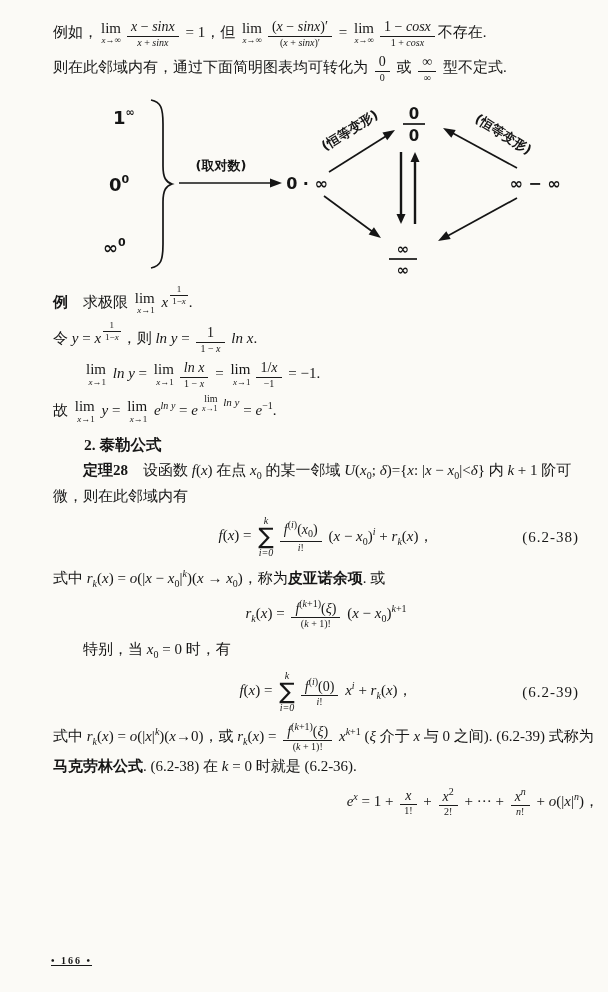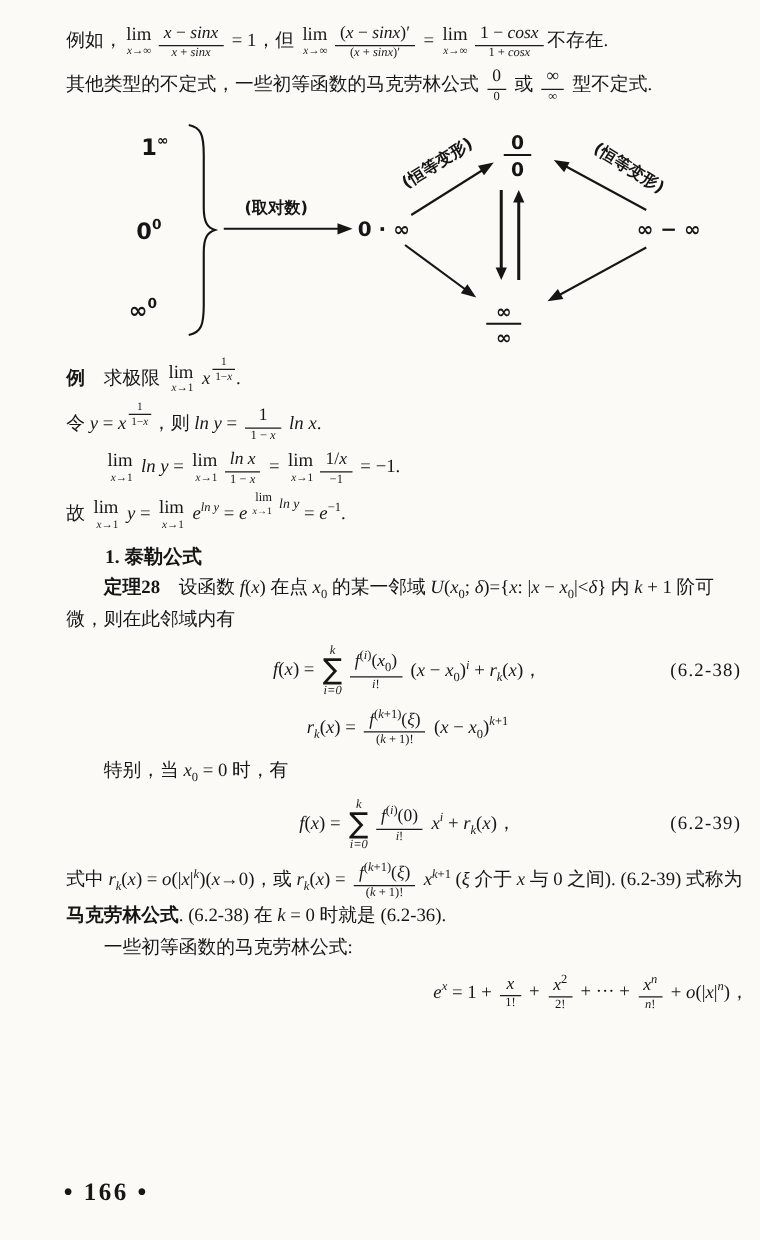--- a/index.html
+++ b/index.html
@@ -29,44 +29,44 @@
   
   .csup{display:inline-block;vertical-align:9px;font-size:11px;margin-left:1px;}
   .csup .frac{margin:0 1px;}
   .csup .frac .fn,.csup .frac .fd{font-size:9px;padding:0 2px;line-height:1.2;}
   .csup .lim .ll{font-size:10px;}
   .csup .lim .ls{font-size:8px;}
   
   .fline{font-size:15px;margin:4px 0;}
   .eq{position:relative;display:flex;justify-content:center;align-items:center;
       font-size:15px;margin:8px 0;}
-  .eqtag{position:absolute;right:6px;top:50%;transform:translateY(-50%);
+  .eqtag{position:absolute;right:20px;top:50%;transform:translateY(-50%);
          font-size:15px;letter-spacing:1px;}
   .heading{font-weight:bold;font-size:15.5px;margin:10px 0 2px;text-indent:2em;}
-  .footer{position:absolute;left:34px;bottom:26px;font-weight:bold;font-size:20px;letter-spacing:2px;}
+  .footer{position:absolute;left:34px;bottom:26px;font-weight:bold;font-size:10px;letter-spacing:2px;text-decoration:underline;}
   
   .diagram{display:block;margin:4px 0 2px 14px;}
   .diagram text{fill:#151515;font-family:"DejaVu Sans","Liberation Sans",sans-serif;}
   .sline{stroke:#151515;stroke-width:1.7;fill:none;}
   .thick{stroke:#151515;stroke-width:2.4;fill:none;}
   .ah{fill:#151515;stroke:none;}
   .svg-big{font-size:18px;font-weight:bold;}
   .svg-exp{font-size:11px;}
   .svg-cn{font-size:13px;font-weight:bold;}
   .svg-math{font-size:16px;font-weight:bold;}
   .svg-fr{font-size:15px;font-weight:bold;}
 </style>
 </head>
 <body>
 
 <div class="content">
 
   <div class="para fline"><span class="mrun">例如，</span><span class="lim"><span class="ll">lim</span><span class="ls"><i class="mv">x</i>→∞</span></span><span class="frac"><span class="fn"><i class="mv">x</i> − <i class="mv">sinx</i></span><span class="fd"><i class="mv">x</i> + <i class="mv">sinx</i></span></span><span class="mrun"> = 1，但 </span><span class="lim"><span class="ll">lim</span><span class="ls"><i class="mv">x</i>→∞</span></span><span class="frac"><span class="fn">(<i class="mv">x</i> − <i class="mv">sinx</i>)′</span><span class="fd">(<i class="mv">x</i> + <i class="mv">sinx</i>)′</span></span><span class="mrun"> = </span><span class="lim"><span class="ll">lim</span><span class="ls"><i class="mv">x</i>→∞</span></span><span class="frac"><span class="fn">1 − <i class="mv">cosx</i></span><span class="fd">1 + <i class="mv">cosx</i></span></span><span class="mrun">不存在.</span></div>
 
-  <div class="para" style="margin-top:4px;"><span class="mrun">其他类型的不定式，一些初等函数的马克劳林公式 </span><span class="frac"><span class="fn">0</span><span class="fd">0</span></span><span class="mrun"> 或 </span><span class="frac"><span class="fn">∞</span><span class="fd">∞</span></span><span class="mrun"> 型不定式.</span></div>
+  <div class="para" style="margin-top:4px;"><span class="mrun">则在此邻域内有，通过下面简明图表均可转化为 </span><span class="frac"><span class="fn">0</span><span class="fd">0</span></span><span class="mrun"> 或 </span><span class="frac"><span class="fn">∞</span><span class="fd">∞</span></span><span class="mrun"> 型不定式.</span></div>
 
   <svg class="diagram" width="520" height="190" viewBox="0 0 520 190">
 
     <g>
       <text x="46" y="36" class="svg-big"><tspan>1</tspan><tspan dy="-8" class="svg-exp">∞</tspan></text>
       <text x="42" y="103" class="svg-big"><tspan>0</tspan><tspan dy="-8" class="svg-exp">0</tspan></text>
       <text x="36" y="166" class="svg-big"><tspan>∞</tspan><tspan dy="-8" class="svg-exp">0</tspan></text>
     </g>
 
     <path class="sline" d="M 84 12 C 94 14, 96 20, 96 36 L 96 78 C 96 90, 99 94, 105 96 C 99 98, 96 102, 96 114 L 96 156 C 96 172, 94 178, 84 180"></path>
@@ -122,44 +122,44 @@
   </svg>
 
   <div class="para fline" style="margin-top:6px;"><span class="mb">例</span><span class="mrun">　求极限 </span><span class="lim"><span class="ll">lim</span><span class="ls"><i class="mv">x</i>→1</span></span><span class="mrun"> <i class="mv">x</i></span><span class="csup"><span class="frac"><span class="fn">1</span><span class="fd">1−<i class="mv">x</i></span></span></span><span class="mrun">.</span></div>
 
   <div class="para fline" style="margin-top:2px;"><span class="mrun">令 <i class="mv">y</i> = <i class="mv">x</i></span><span class="csup"><span class="frac"><span class="fn">1</span><span class="fd">1−<i class="mv">x</i></span></span></span><span class="mrun">，则 <i class="mv">ln</i> <i class="mv">y</i> = </span><span class="frac"><span class="fn">1</span><span class="fd">1 − <i class="mv">x</i></span></span><span class="mrun"> <i class="mv">ln</i> <i class="mv">x</i>.</span></div>
 
   <div class="para fline" style="margin:2px 0 0 30px;"><span class="lim"><span class="ll">lim</span><span class="ls"><i class="mv">x</i>→1</span></span><span class="mrun"> <i class="mv">ln</i> <i class="mv">y</i> = </span><span class="lim"><span class="ll">lim</span><span class="ls"><i class="mv">x</i>→1</span></span><span class="frac"><span class="fn"><i class="mv">ln</i> <i class="mv">x</i></span><span class="fd">1 − <i class="mv">x</i></span></span><span class="mrun"> = </span><span class="lim"><span class="ll">lim</span><span class="ls"><i class="mv">x</i>→1</span></span><span class="frac"><span class="fn">1/<i class="mv">x</i></span><span class="fd">−1</span></span><span class="mrun"> = −1.</span></div>
 
   <div class="para fline" style="margin-top:4px;"><span class="mrun">故 </span><span class="lim"><span class="ll">lim</span><span class="ls"><i class="mv">x</i>→1</span></span><span class="mrun"> <i class="mv">y</i> = </span><span class="lim"><span class="ll">lim</span><span class="ls"><i class="mv">x</i>→1</span></span><span class="mrun"> <i class="mv">e</i><sup class="ms"><i class="mv">ln</i> <i class="mv">y</i></sup> = <i class="mv">e</i></span><span class="csup"><span class="lim"><span class="ll">lim</span><span class="ls"><i class="mv">x</i>→1</span></span><span class="mrun"> <i class="mv">ln</i> <i class="mv">y</i></span></span><span class="mrun"> = <i class="mv">e</i><sup class="ms">−1</sup>.</span></div>
 
-  <div class="heading">1. 泰勒公式</div>
+  <div class="heading">2. 泰勒公式</div>
 
   <div class="para indent"><span class="mb">定理28</span><span class="mrun">　设函数 <i class="mv">f</i>(<i class="mv">x</i>) 在点 <i class="mv">x</i><sub class="ms">0</sub> 的某一邻域 <i class="mv">U</i>(<i class="mv">x</i><sub class="ms">0</sub>; <i class="mv">δ</i>)={<i class="mv">x</i>: |<i class="mv">x</i> − <i class="mv">x</i><sub class="ms">0</sub>|&lt;<i class="mv">δ</i>} 内 <i class="mv">k</i> + 1 阶可微，则在此邻域内有</span></div>
 
   <div class="eq">
     <span><span class="mrun"><i class="mv">f</i>(<i class="mv">x</i>) = </span><span class="sum"><span class="st"><i class="mv">k</i></span><span class="ssym">∑</span><span class="sb"><i class="mv">i</i>=0</span></span><span class="frac"><span class="fn"><i class="mv">f</i><sup class="ms">(<i class="mv">i</i>)</sup>(<i class="mv">x</i><sub class="ms">0</sub>)</span><span class="fd"><i class="mv">i</i>!</span></span><span class="mrun"> (<i class="mv">x</i> − <i class="mv">x</i><sub class="ms">0</sub>)<sup class="ms"><i class="mv">i</i></sup> + <i class="mv">r</i><sub class="ms"><i class="mv">k</i></sub>(<i class="mv">x</i>)，</span></span>
     <span class="eqtag">(6.2-38)</span>
   </div>
 
+  <div class="para"><span class="mrun">式中 <i class="mv">r</i><sub class="ms"><i class="mv">k</i></sub>(<i class="mv">x</i>) = <i class="mv">o</i>(|<i class="mv">x</i> − <i class="mv">x</i><sub class="ms">0</sub>|<sup class="ms"><i class="mv">k</i></sup>)(<i class="mv">x</i> → <i class="mv">x</i><sub class="ms">0</sub>)，称为</span><span class="mb">皮亚诺余项</span><span class="mrun">. 或</span></div>
 
   <div class="eq" style="margin:6px 0;">
     <span><span class="mrun"><i class="mv">r</i><sub class="ms"><i class="mv">k</i></sub>(<i class="mv">x</i>) = </span><span class="frac"><span class="fn"><i class="mv">f</i><sup class="ms">(<i class="mv">k</i>+1)</sup>(<i class="mv">ξ</i>)</span><span class="fd">(<i class="mv">k</i> + 1)!</span></span><span class="mrun"> (<i class="mv">x</i> − <i class="mv">x</i><sub class="ms">0</sub>)<sup class="ms"><i class="mv">k</i>+1</sup></span></span>
   </div>
 
 
   <div class="para indent"><span class="mrun">特别，当 <i class="mv">x</i><sub class="ms">0</sub> = 0 时，有</span></div>
 
   <div class="eq">
     <span><span class="mrun"><i class="mv">f</i>(<i class="mv">x</i>) = </span><span class="sum"><span class="st"><i class="mv">k</i></span><span class="ssym">∑</span><span class="sb"><i class="mv">i</i>=0</span></span><span class="frac"><span class="fn"><i class="mv">f</i><sup class="ms">(<i class="mv">i</i>)</sup>(0)</span><span class="fd"><i class="mv">i</i>!</span></span><span class="mrun"> <i class="mv">x</i><sup class="ms"><i class="mv">i</i></sup> + <i class="mv">r</i><sub class="ms"><i class="mv">k</i></sub>(<i class="mv">x</i>)，</span></span>
     <span class="eqtag">(6.2-39)</span>
   </div>
 
   <div class="para"><span class="mrun">式中 <i class="mv">r</i><sub class="ms"><i class="mv">k</i></sub>(<i class="mv">x</i>) = <i class="mv">o</i>(|<i class="mv">x</i>|<sup class="ms"><i class="mv">k</i></sup>)(<i class="mv">x</i>→0)，或 <i class="mv">r</i><sub class="ms"><i class="mv">k</i></sub>(<i class="mv">x</i>) = </span><span class="frac"><span class="fn"><i class="mv">f</i><sup class="ms">(<i class="mv">k</i>+1)</sup>(<i class="mv">ξ</i>)</span><span class="fd">(<i class="mv">k</i> + 1)!</span></span><span class="mrun"> <i class="mv">x</i><sup class="ms"><i class="mv">k</i>+1</sup> (<i class="mv">ξ</i> 介于 <i class="mv">x</i> 与 0 之间). (6.2-39) 式称为</span><span class="mb">马克劳林公式</span><span class="mrun">. (6.2-38) 在 <i class="mv">k</i> = 0 时就是 (6.2-36).</span></div>
 
-  <div class="para indent"><span class="mrun">一些初等函数的马克劳林公式:</span></div>
 
   <div class="eq" style="justify-content:flex-end;padding-left:74px;">
     <span><span class="mrun"><i class="mv">e</i><sup class="ms"><i class="mv">x</i></sup> = 1 + </span><span class="frac"><span class="fn"><i class="mv">x</i></span><span class="fd">1!</span></span><span class="mrun"> + </span><span class="frac"><span class="fn"><i class="mv">x</i><sup class="ms">2</sup></span><span class="fd">2!</span></span><span class="mrun"> + ··· + </span><span class="frac"><span class="fn"><i class="mv">x</i><sup class="ms"><i class="mv">n</i></sup></span><span class="fd"><i class="mv">n</i>!</span></span><span class="mrun"> + <i class="mv">o</i>(|<i class="mv">x</i>|<sup class="ms"><i class="mv">n</i></sup>)，</span></span>
   </div>
 
   <div class="footer">• 166 •</div>
 </div>
 
 </body></html>

